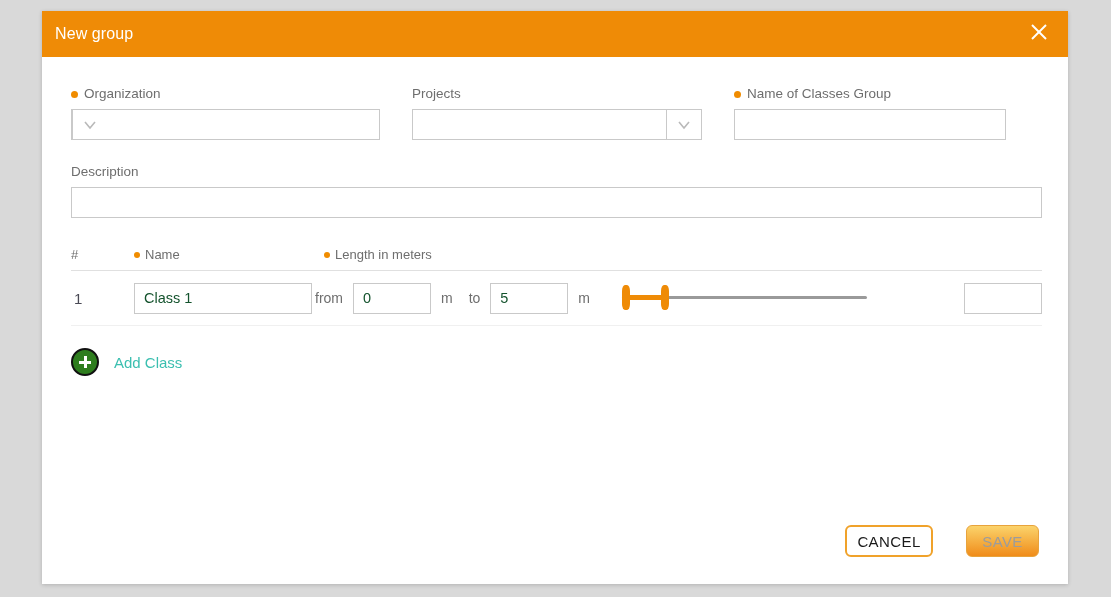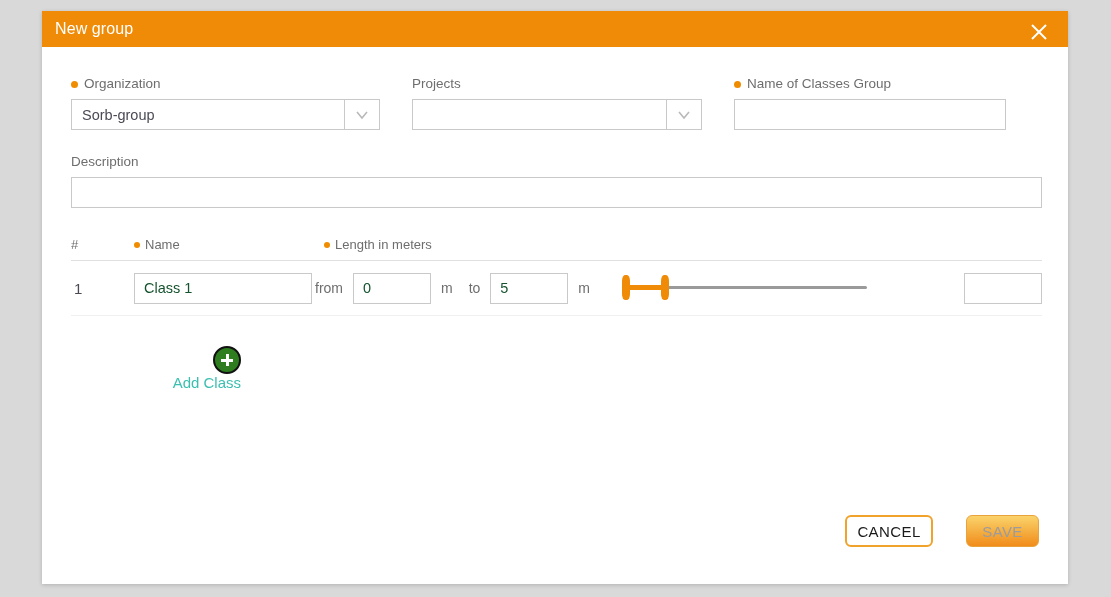--- a/index.html
+++ b/index.html
@@ -20,21 +20,21 @@
     top: 11px;
     width: 1026px;
     height: 573px;
     background: #ffffff;
     box-shadow: 0 1px 4px rgba(0,0,0,0.18);
   }
 
   
   .titlebar {
     position: relative;
-    height: 36px;
+    height: 46px;
     background: #ef8b06;
     display: flex;
     align-items: center;
   }
   .titlebar-text {
     color: #ffffff;
     font-size: 16px;
     margin-left: 13px;
     letter-spacing: 0.1px;
   }
@@ -225,25 +225,24 @@
   }
   .handle-lo { left: 0px; }
   .handle-hi { left: 39px; }
 
   .conv-cell { width: 110px; margin-left: auto; display: flex; justify-content: flex-end; }
   .conv-input { width: 78px; }
 
   
   .add-class {
     display: flex;
-    align-items: flex-end;
-    margin-top: 30px;
+    align-items: center;
+    margin-top: 22px;
     width: 170px;
     cursor: pointer;
-    flex-direction: column;
   }
   .plus-circle {
     width: 28px;
     height: 28px;
     border-radius: 50%;
     background: #2e7d1e;
     border: 2px solid #111111;
     box-sizing: border-box;
     position: relative;
     flex: none;
@@ -322,21 +321,20 @@
   <div class="dlg-body">
 
     <div class="field-row">
 
       <div class="field org-field">
         <div class="field-label">
           <span class="req-dot"></span>
           <span>Organization</span>
         </div>
         <div class="select-wrap">
-          <div class="select-value">Sorb-group</div>
           <div class="select-arrow">
             <span>
               <svg width="16" height="12" viewBox="0 0 16 12">
                 <polyline points="3,3 8,9 13,3" fill="none" stroke="#b9b9b9" stroke-width="1.6"></polyline>
               </svg>
             </span>
           </div>
         </div>
       </div>
 

